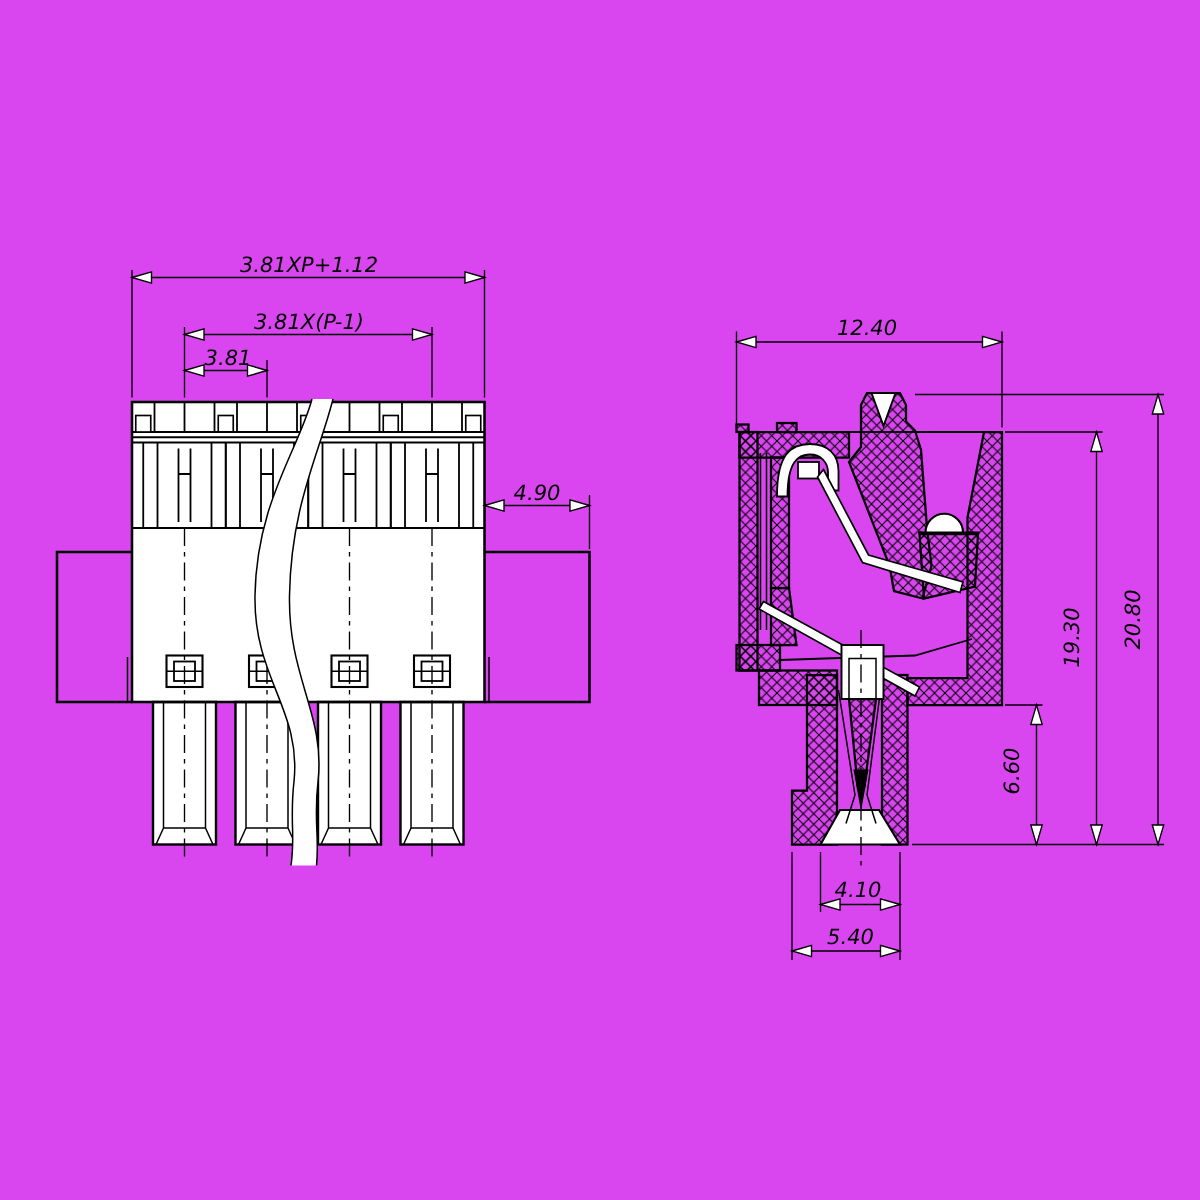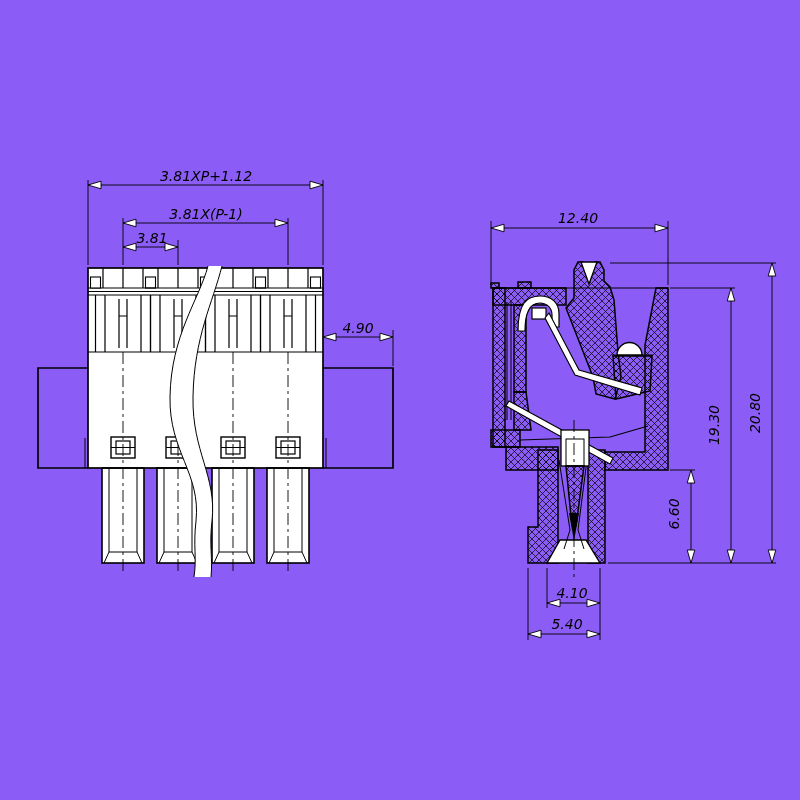--- a/index.html
+++ b/index.html
@@ -1,16 +1,16 @@
 <!DOCTYPE html>
 <html><head>
 <meta charset="utf-8">
 <style>
   html,body{margin:0;padding:0;background:#ffffff;}
-  .sheet{width:800px;height:800px;background:#8b5cf6;position:relative;overflow:hidden;}
+  .sheet{width:800px;height:800px;background:#d946ef;position:relative;overflow:hidden;}
   svg{display:block;}
   .dimtext{font-family:"DejaVu Sans",sans-serif;font-style:italic;font-size:14px;fill:#000;}
   .outline{fill:none;stroke:#000;stroke-width:1.7;}
   .fillw{fill:#fff;stroke:none;}
   .med{fill:none;stroke:#000;stroke-width:1.2;}
   .thin{fill:none;stroke:#000;stroke-width:1.0;}
   .dim{fill:none;stroke:#000;stroke-width:0.9;}
   .arr{fill:#fff;stroke:#000;stroke-width:0.9;}
   .hatch{fill:url(#xh);stroke:#000;stroke-width:1.5;}
   .white{fill:#fff;stroke:#000;}

